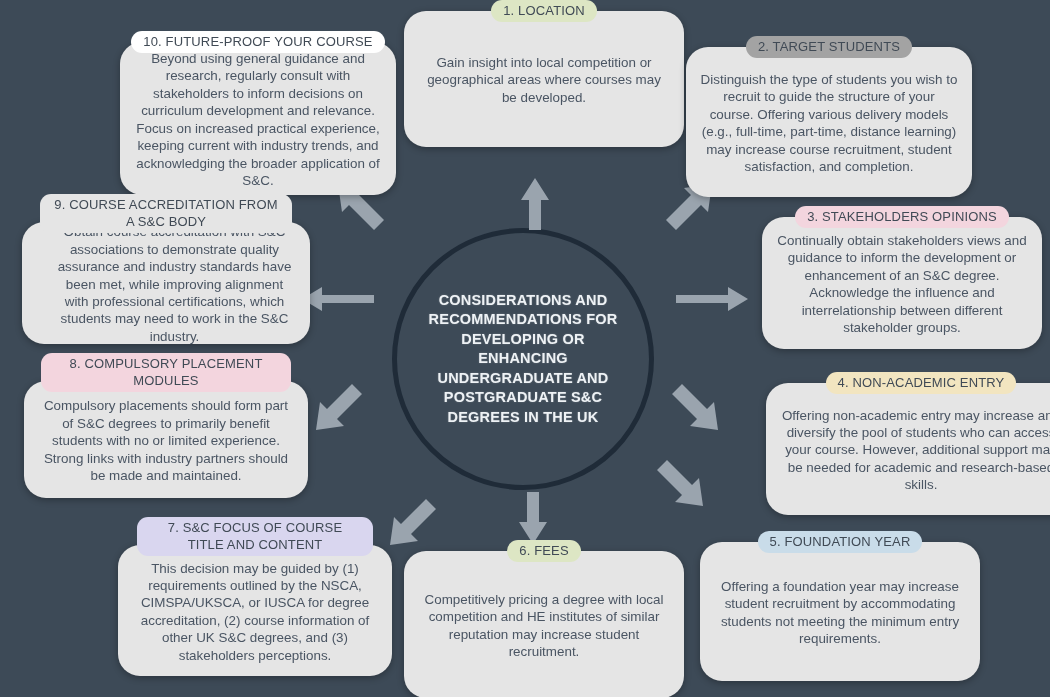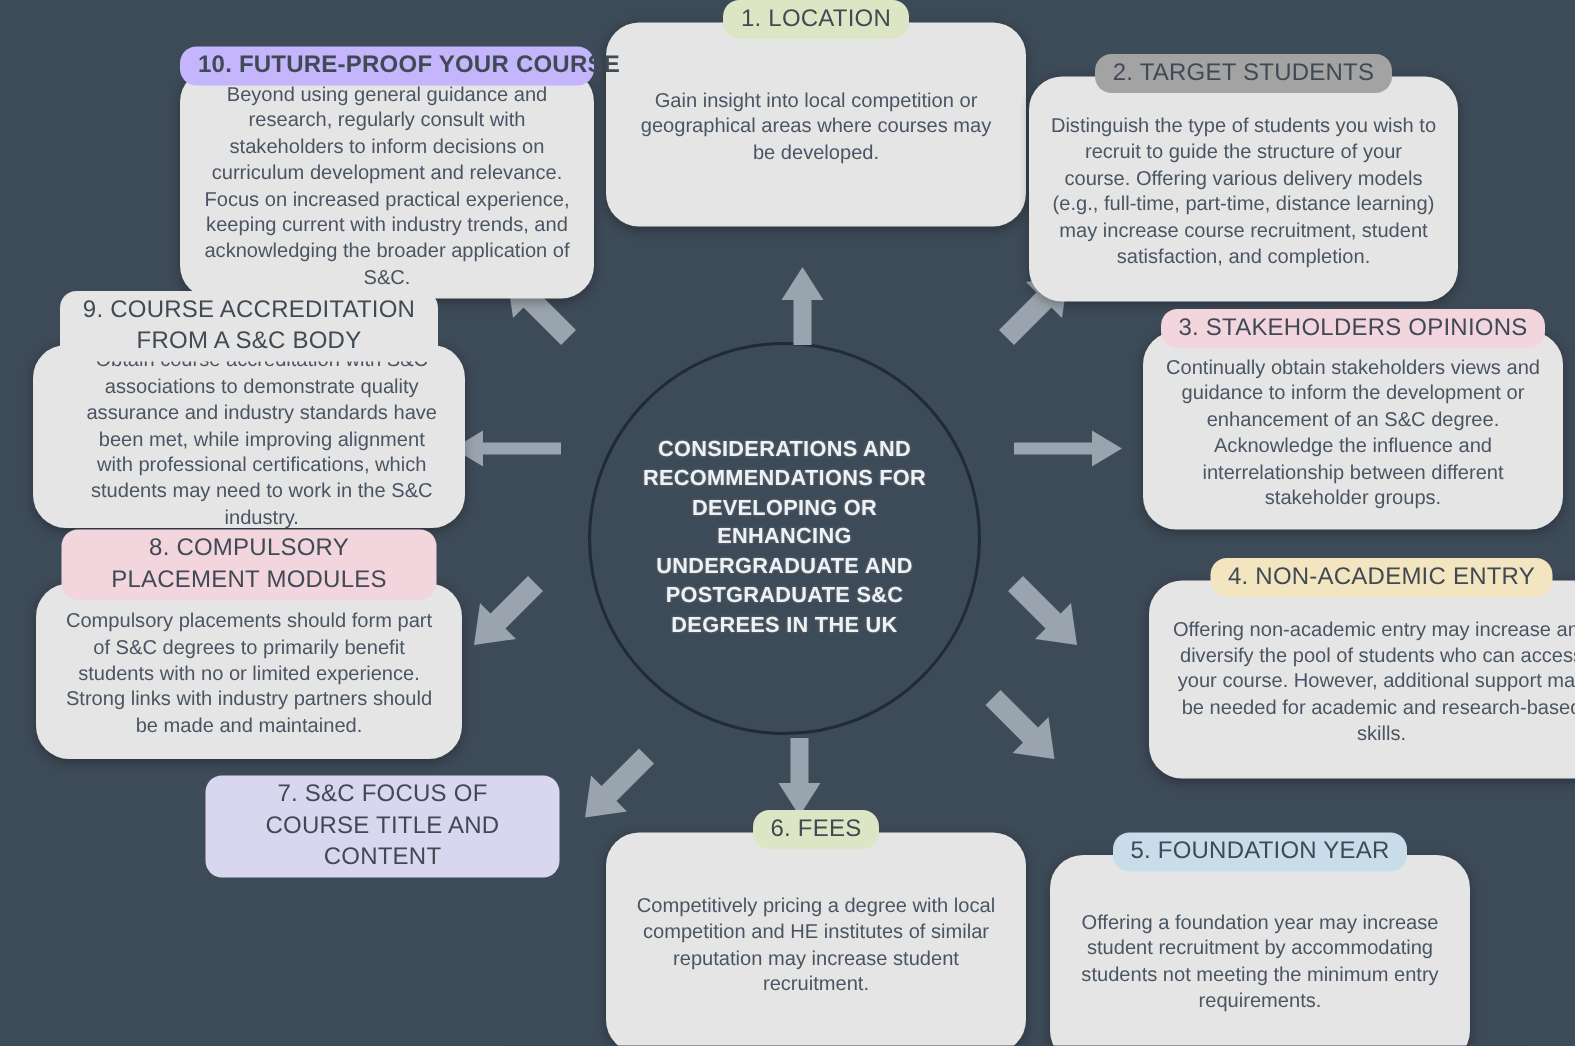--- a/index.html
+++ b/index.html
@@ -10,21 +10,21 @@
     overflow:hidden;
   }
   #canvas{position:relative;width:1050px;height:697px;}
 
   
   .hub{
     position:absolute;
     left:392px;top:228px;
     width:262px;height:262px;
     border-radius:50%;
-    border:2px solid #15803d;
+    border:5px solid #15803d;
     background:#3d4a57;
     display:flex;align-items:center;justify-content:center;
     box-sizing:border-box;
   }
   .hub-text{
     color:#eef2f5;
     font-weight:bold;
     font-size:14.5px;
     line-height:1.34;
     letter-spacing:.2px;
@@ -37,21 +37,21 @@
   .node{position:absolute;}
   .pill{
     position:relative;
     z-index:3;
     display:block;
     margin:0 auto;
     width:max-content;
     max-width:100%;
     padding:2px 12px 3px 12px;
     border-radius:11px;
-    font-size:16px;
+    font-size:13px;
     letter-spacing:.15px;
     color:#404a55;
     text-align:center;
     line-height:1.32;
     box-sizing:border-box;
     white-space:nowrap;
   }
   .pill.two-line{white-space:normal;}
   .card{
     position:relative;
@@ -171,51 +171,54 @@
   </div>
 
   <div class="node" id="node4">
     <div class="pill" style="background: rgb(242, 229, 192);">4. NON-ACADEMIC ENTRY</div>
     <div class="card">
       <p>Offering non-academic entry may increase and diversify the pool of students who can access your course. However, additional support may be needed for academic and research-based skills.</p>
     </div>
   </div>
 
   <div class="node" id="node5">
-    <div class="pill" style="background: rgb(201, 220, 233); margin-top: 24px;">5. FOUNDATION YEAR</div>
+    <div class="pill" style="background: rgb(201, 220, 233);">5. FOUNDATION YEAR</div>
     <div class="card">
       <p>Offering a foundation year may increase student recruitment by accommodating students not meeting the minimum entry requirements.</p>
     </div>
   </div>
 
   <div class="node" id="node6">
     <div class="pill" style="background: rgb(221, 230, 196);">6. FEES</div>
     <div class="card">
       <p>Competitively pricing a degree with local competition and HE institutes of similar reputation may increase student recruitment.</p>
     </div>
   </div>
 
   <div class="node" id="node7">
     <div class="pill two-line" style="background: rgb(217, 214, 239);">7. S&amp;C FOCUS OF COURSE TITLE AND CONTENT</div>
+    <div class="card">
+      <p>This decision may be guided by (1) requirements outlined by the NSCA, CIMSPA/UKSCA, or IUSCA for degree accreditation, (2) course information of other UK S&amp;C degrees, and (3) stakeholders perceptions.</p>
+    </div>
   </div>
 
   <div class="node" id="node8">
     <div class="pill two-line" style="background: rgb(243, 213, 222);">8. COMPULSORY PLACEMENT MODULES</div>
     <div class="card">
       <p>Compulsory placements should form part of S&amp;C degrees to primarily benefit students with no or limited experience. Strong links with industry partners should be made and maintained.</p>
     </div>
   </div>
 
   <div class="node" id="node9">
     <div class="pill two-line" style="background: #e5e5e5;">9. COURSE ACCREDITATION FROM A S&amp;C BODY</div>
     <div class="card">
       <p>Obtain course accreditation with S&amp;C associations to demonstrate quality assurance and industry standards have been met, while improving alignment with professional certifications, which students may need to work in the S&amp;C industry.</p>
     </div>
   </div>
 
   <div class="node" id="node10">
-    <div class="pill" style="background: #c4b5fd; font-weight: bold;">10. FUTURE-PROOF YOUR COURSE</div>
+    <div class="pill" style="background: #ffffff;">10. FUTURE-PROOF YOUR COURSE</div>
     <div class="card">
       <p>Beyond using general guidance and research, regularly consult with stakeholders to inform decisions on curriculum development and relevance. Focus on increased practical experience, keeping current with industry trends, and acknowledging the broader application of S&amp;C.</p>
     </div>
   </div>
 
 </div>
 
 </body></html>

